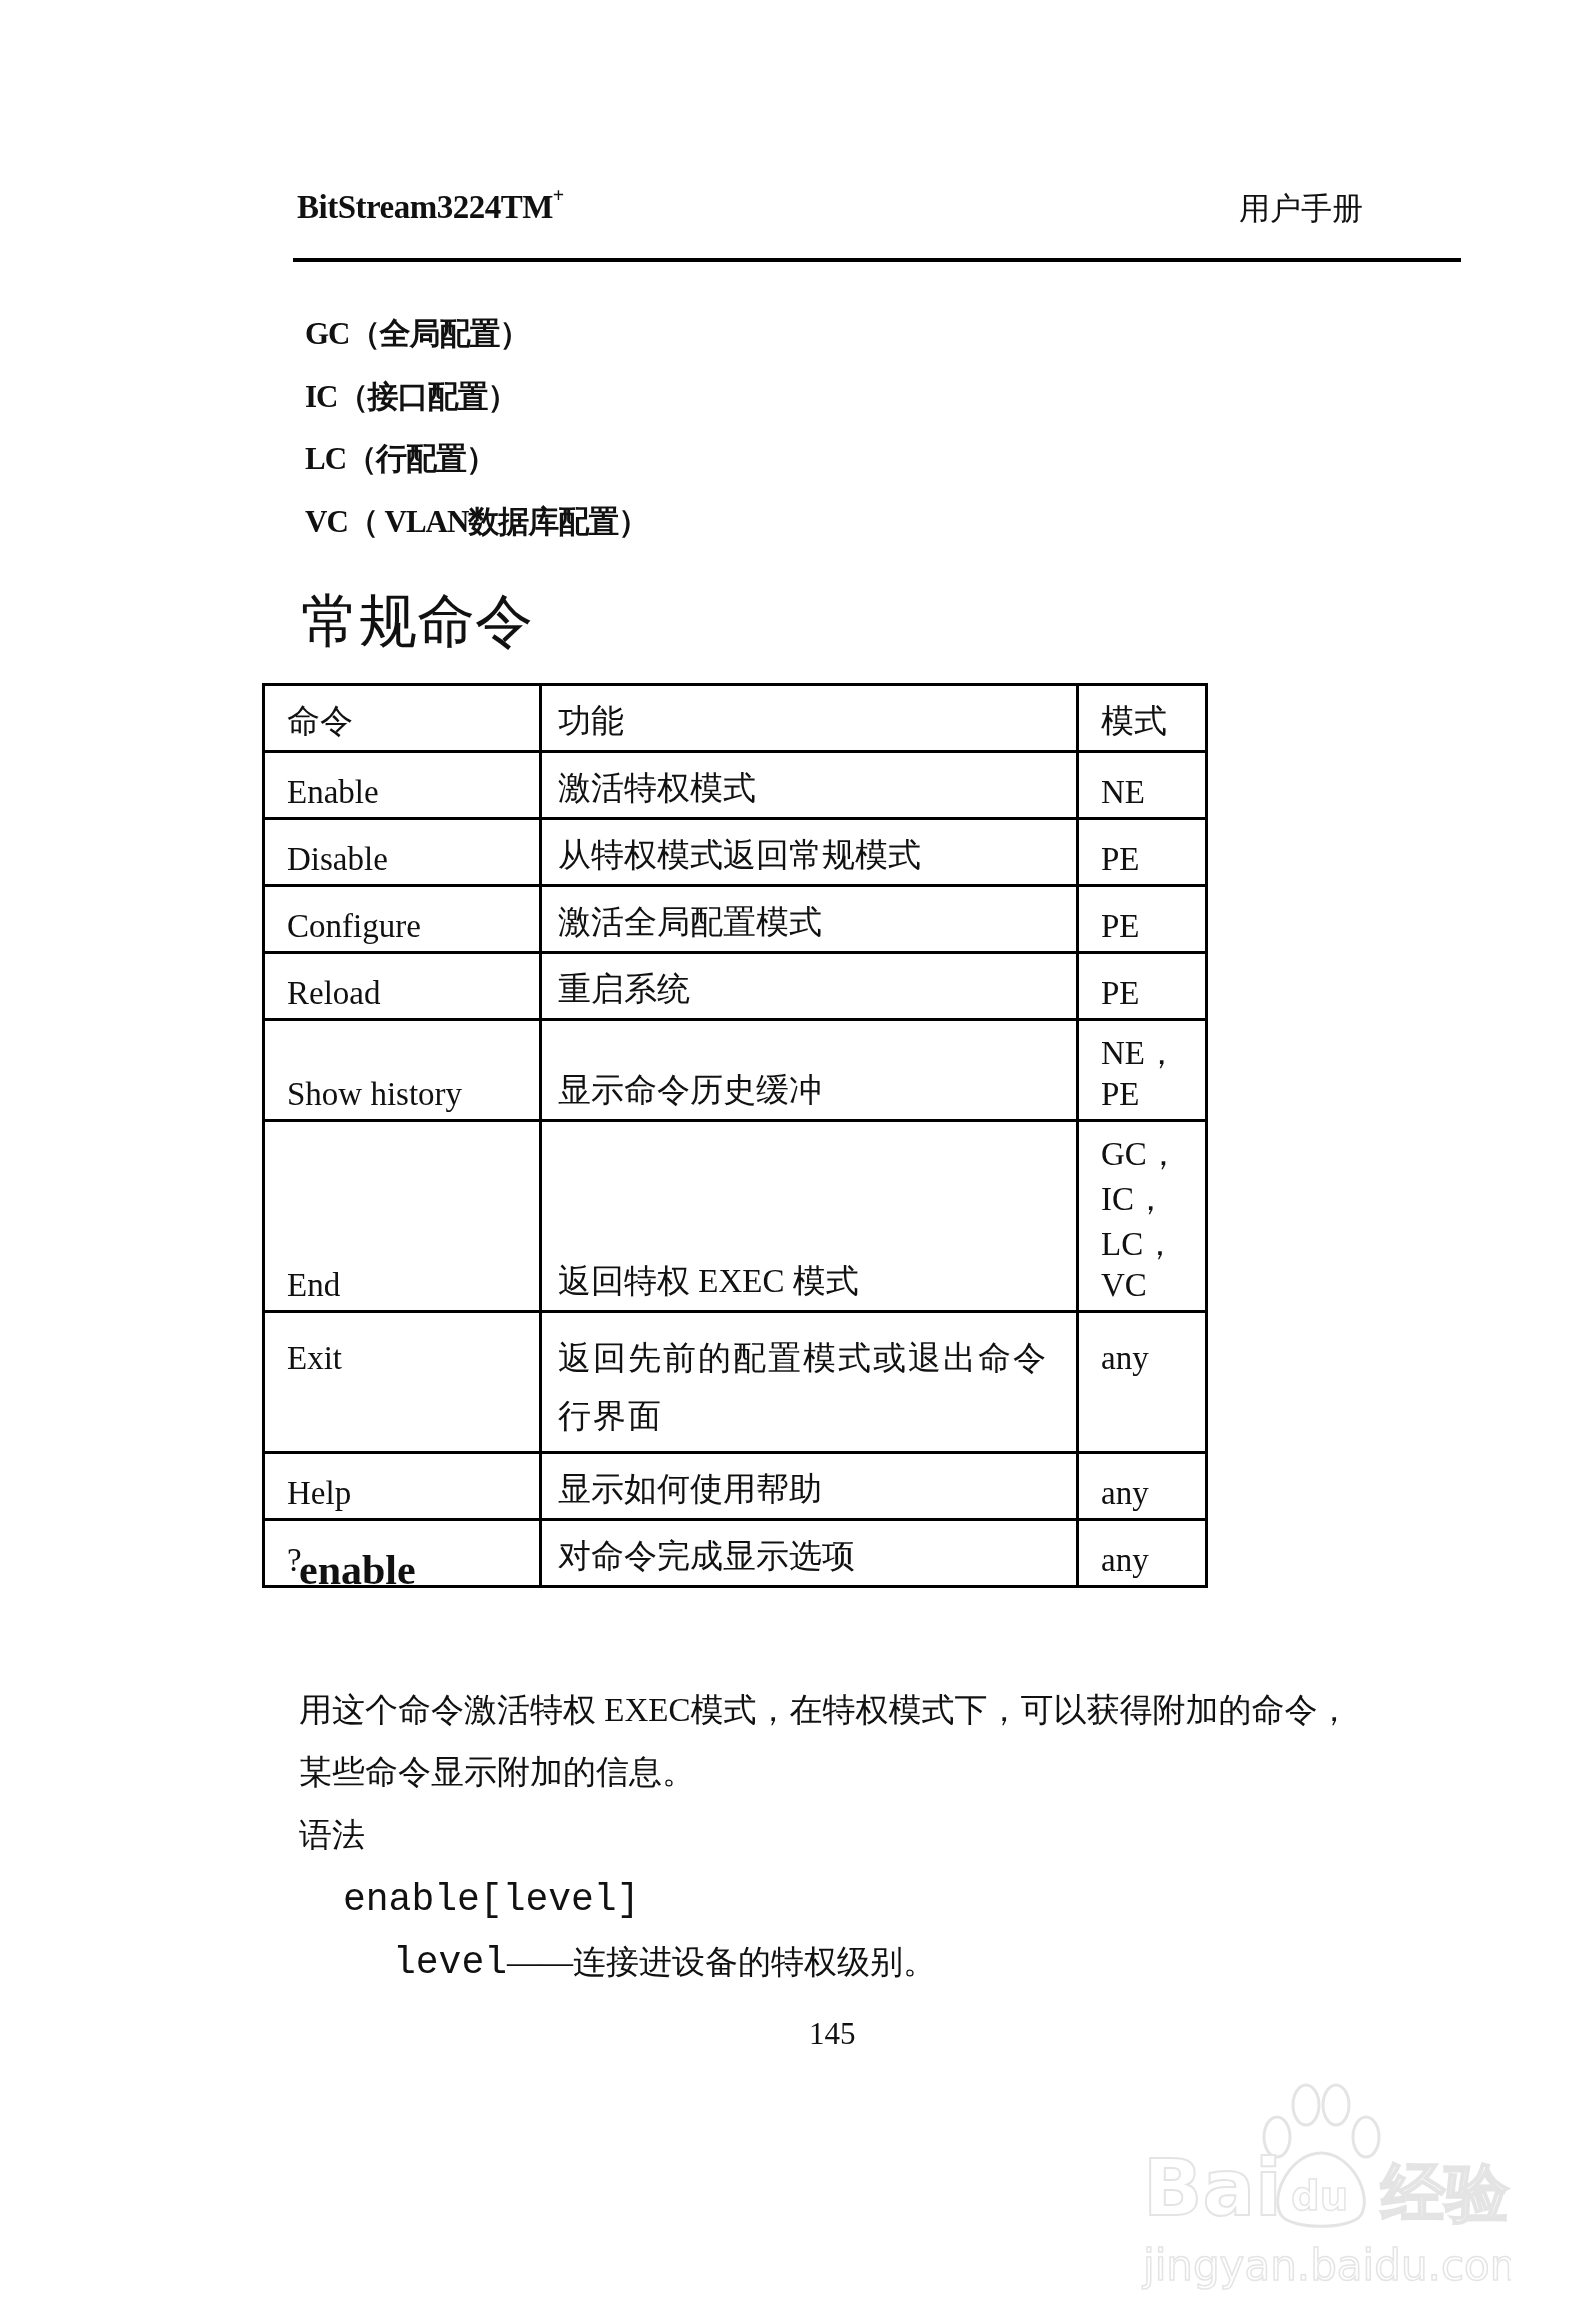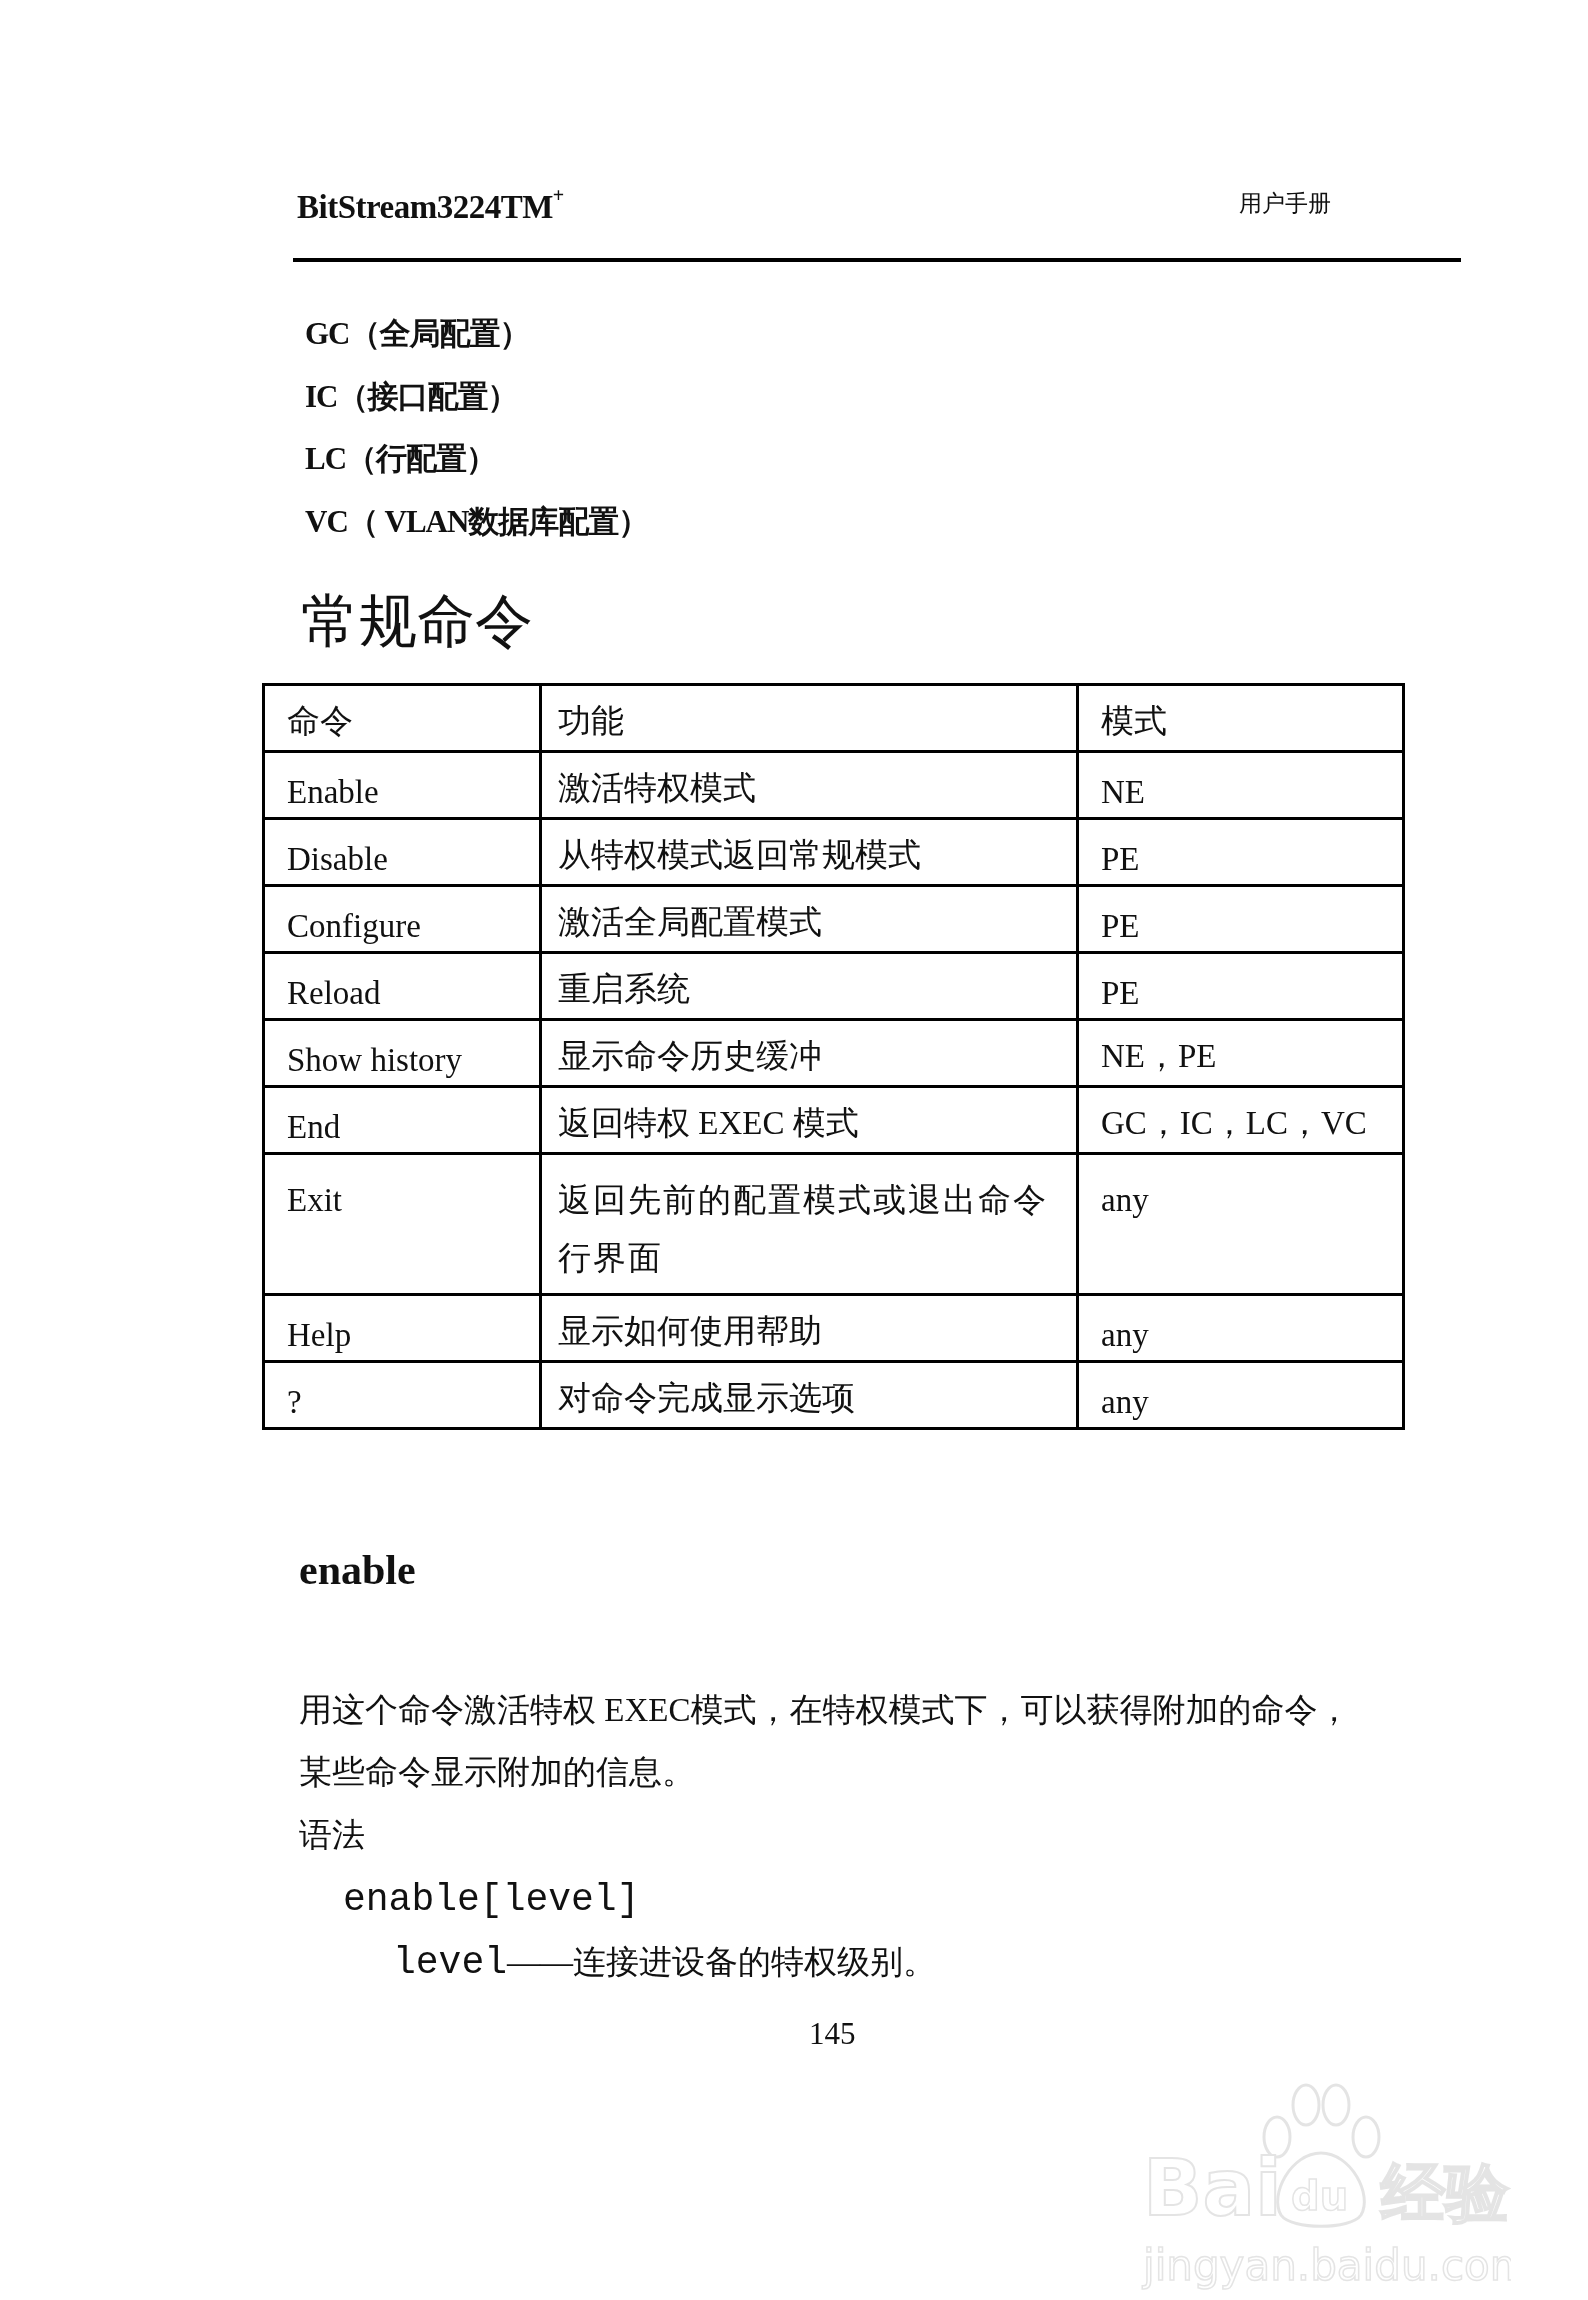--- a/index.html
+++ b/index.html
@@ -1,25 +1,25 @@
 <!DOCTYPE html>
 <html><head>
 <meta charset="utf-8">
 <style>
   html, body { margin:0; padding:0; background:#ffffff; }
   body { width:1588px; height:2300px; position:relative; overflow:hidden;
          font-family:"Liberation Serif","DejaVu Serif",serif; color:#111; }
   .abs { position:absolute;margin-left:13px; }
   .hdr-left { left:284px; top:188px; font-size:33px; font-weight:bold; letter-spacing:-0.5px; }
   .hdr-left sup { font-size:20px; position:relative; top:-4px; }
-  .hdr-right { left:1226px; top:188px; font-size:23px; }
+  .hdr-right { left:1226px; top:188px; font-size:31px; }
   .hdr-rule { left:280px; top:258px; width:1168px; height:4px; background:#000; }
   .mode-line { left:292px; font-size:31px; letter-spacing:-1px;font-weight:bold; }
   .section-title { left:288px; top:583px; font-size:58px; }
-  table.cmds { position:absolute; left:262px; top:683px; width:1143px;
+  table.cmds { position:absolute; left:262px; top:683px; width:946px;
                border-collapse:collapse; font-size:33px; }
   table.cmds td { border:3px solid #000; padding:10px 22px 6px 22px; vertical-align:bottom; height:48px; }
   table.cmds td.c1 { width:230px; }
   table.cmds td.c2 { width:496px;padding-left:16px; }
   table.cmds tr.tall td { vertical-align:top; padding-top:16px; height:108px; line-height:58px; }
   table.cmds tr.tall td.c2 { letter-spacing:2px; }
   .cmd-heading { left:286px; top:1546px; font-size:42px; font-weight:bold; }
   .para { left:286px; font-size:33px; }
   .code { font-family:"Liberation Mono","DejaVu Sans Mono",monospace; font-size:38px; }
   .page-num { left:796px; top:2016px; font-size:31px; }

